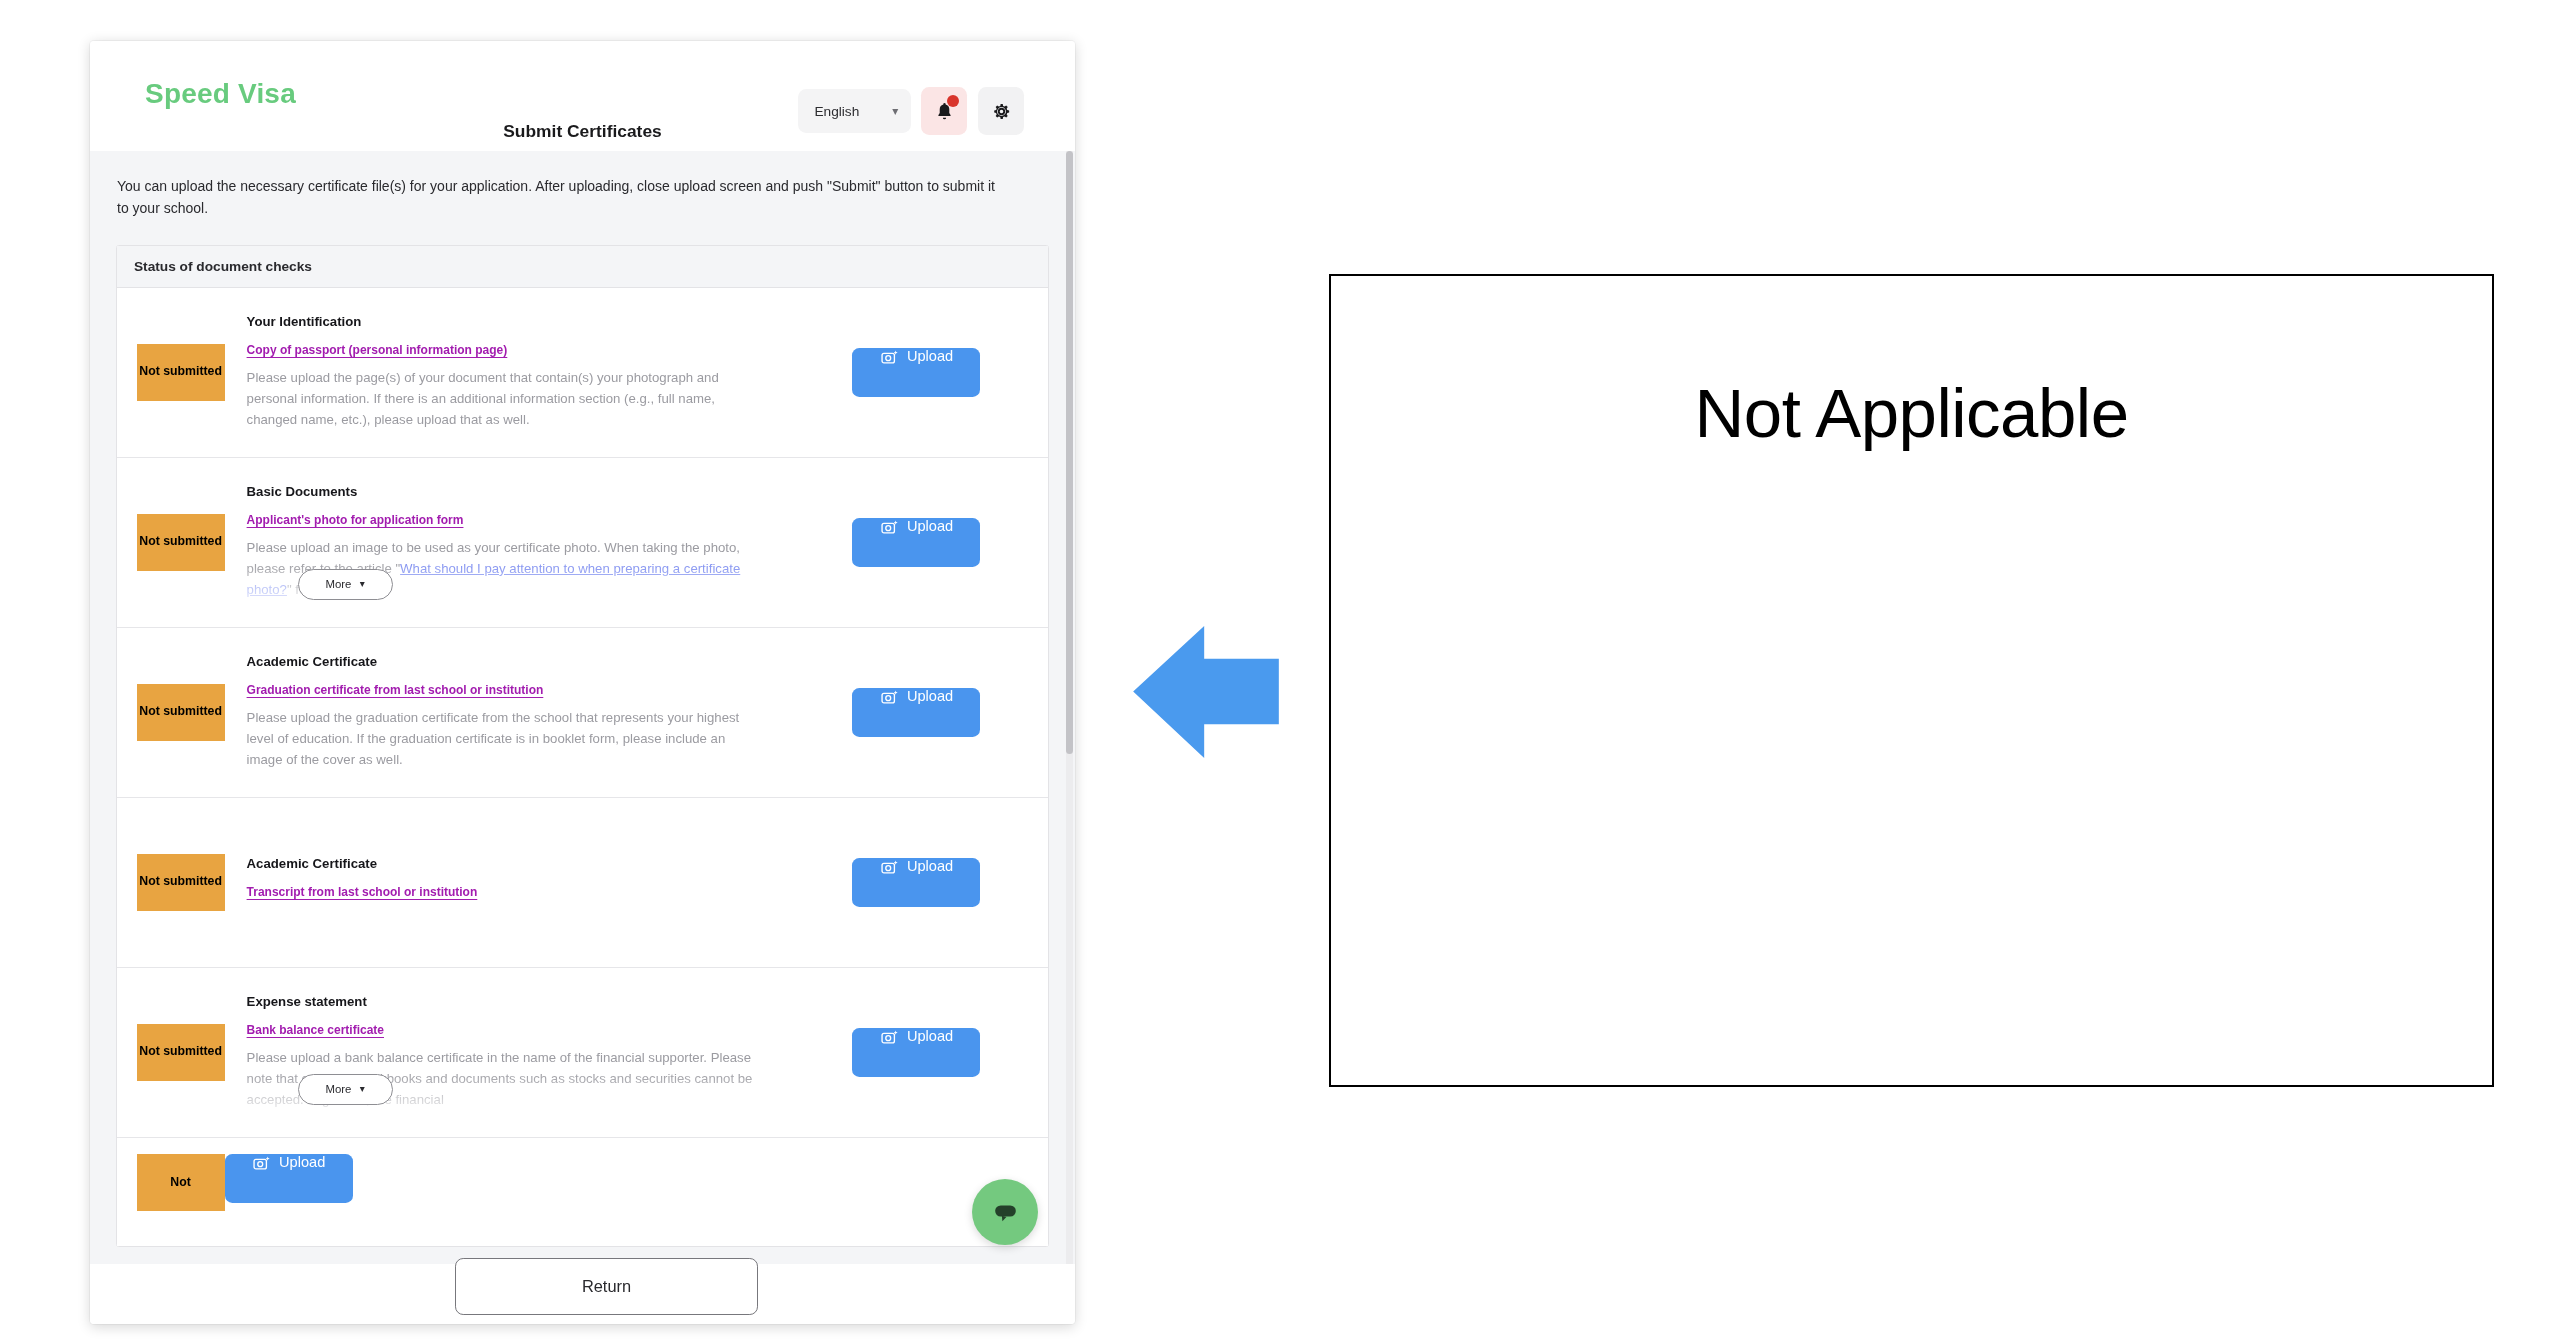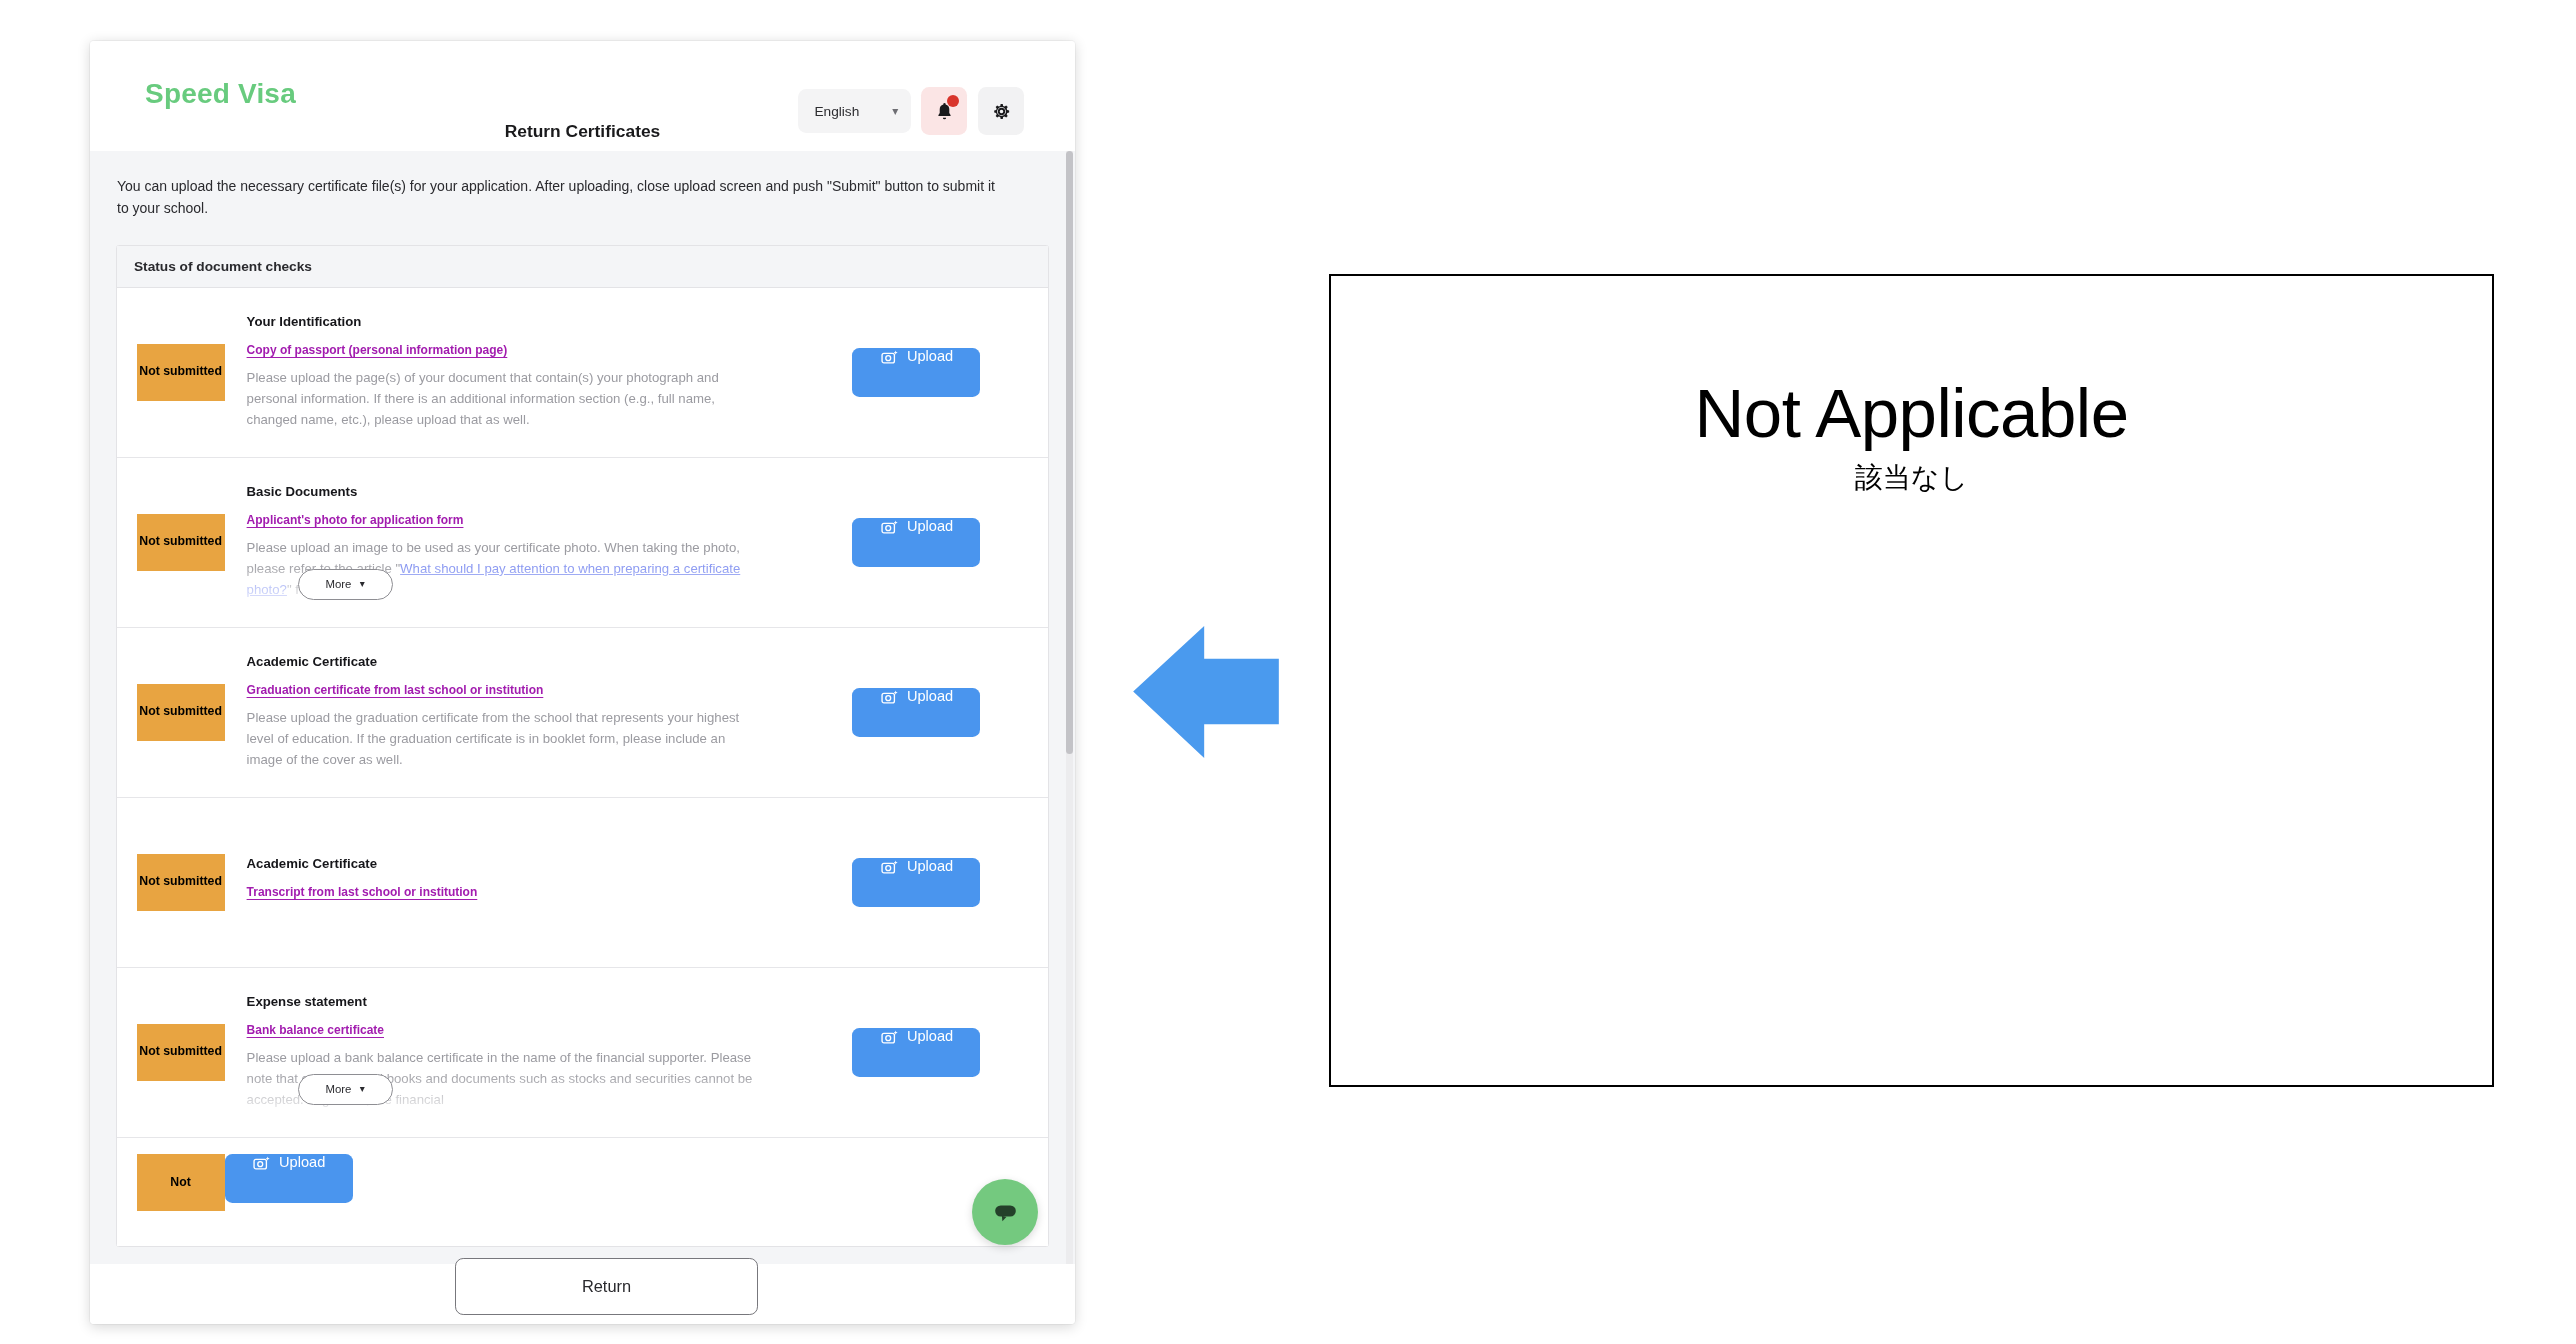--- a/index.html
+++ b/index.html
@@ -335,21 +335,21 @@
       <span class="badge-dot"></span>
     </div>
 
     <div id="gear-btn" class="hdr-icon-btn">
       <svg width="23" height="23" viewBox="0 0 24 24">
         <path fill="#1a1a1c" d="M12 8.2a3.8 3.8 0 1 0 0 7.6 3.8 3.8 0 0 0 0-7.6zm0 5.7a1.9 1.9 0 1 1 0-3.8 1.9 1.9 0 0 1 0 3.8z"></path>
         <path fill="#1a1a1c" d="M20 13.1v-2.2l-2-.4a6.3 6.3 0 0 0-.6-1.5l1.1-1.7-1.6-1.6-1.7 1.1a6.3 6.3 0 0 0-1.5-.6l-.4-2h-2.2l-.4 2a6.3 6.3 0 0 0-1.5.6L7.5 5.7 5.9 7.3 7 9a6.3 6.3 0 0 0-.6 1.5l-2 .4v2.2l2 .4a6.3 6.3 0 0 0 .6 1.5l-1.1 1.7 1.6 1.6 1.7-1.1a6.3 6.3 0 0 0 1.5.6l.4 2h2.2l.4-2a6.3 6.3 0 0 0 1.5-.6l1.7 1.1 1.6-1.6-1.1-1.7a6.3 6.3 0 0 0 .6-1.5zM12 16.6A4.6 4.6 0 1 1 16.6 12 4.6 4.6 0 0 1 12 16.6z"></path>
       </svg>
     </div>
 
-    <div id="page-title">Return Certificates</div>
+    <div id="page-title">Submit Certificates</div>
   </div>
 
   <div id="app-body">
 
     <div id="intro-text">You can upload the necessary certificate file(s) for your application. After uploading, close upload screen and push "Submit" button to submit it to your school.</div>
 
     <div id="checks-panel">
       <div id="checks-header">Status of document checks</div>
 
       <div class="doc-row">
@@ -474,16 +474,15 @@
   </div>
 </div>
 
 <svg id="arrow" viewBox="0 0 160 145">
   <polygon points="0,72 78,0 78,36 160,36 160,108 78,108 78,145" fill="#4a9aee"></polygon>
 </svg>
 
 <div id="na-panel">
   <div id="na-inner">
     <div id="na-title">Not Applicable</div>
-    <div id="na-sub">該当なし</div>
   </div>
 </div>
 
 
 </body></html>

